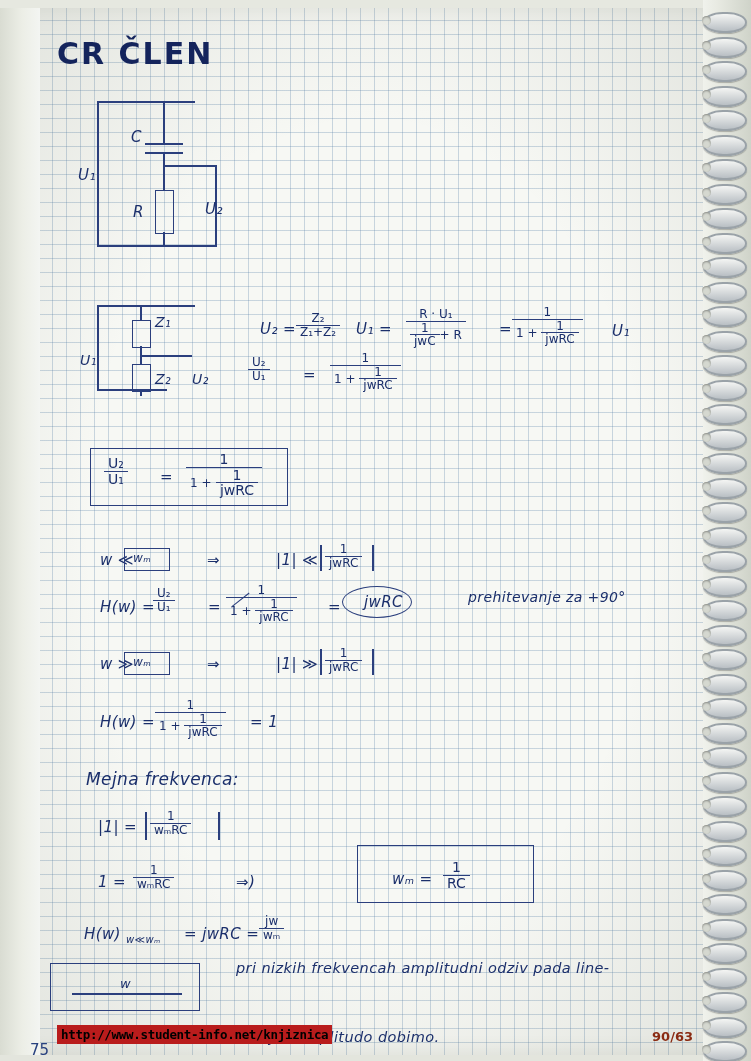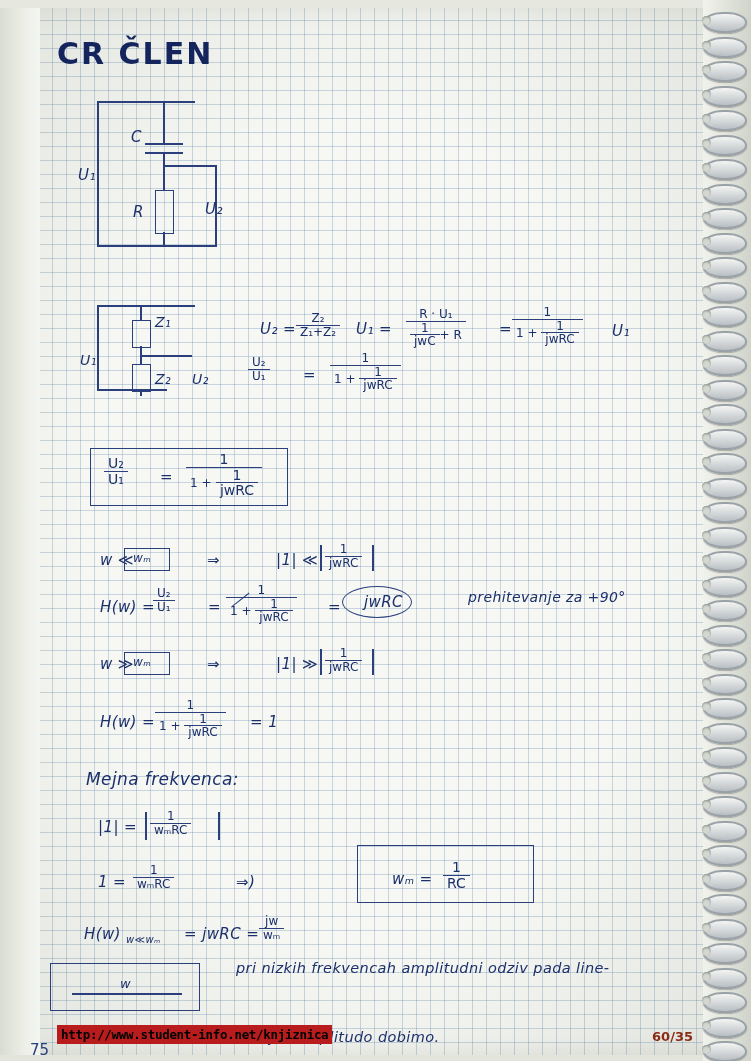--- a/index.html
+++ b/index.html
@@ -422,16 +422,16 @@
   </div>
 
   <div class="box" style="left:50px;top:963px;width:148px;height:46px;"></div>
   <div class="ink hand" style="left:120px;top:976px;font-size:13px;">w</div>
   <div class="line h" style="left:72px;top:993px;width:110px;"></div>
 
   <div class="ink hand" style="left:236px;top:960px;font-size:14.5px;">pri nizkih frekvencah amplitudni odziv pada line-</div>
   <div class="ink hand" style="left:236px;top:1029px;font-size:14.5px;">manjšo amplitudo dobimo.</div>
 
   <div class="urlbar">http://www.student-info.net/knjiznica</div>
-  <div class="pagenum">60/35</div>
+  <div class="pagenum">90/63</div>
   <div class="folio">75</div>
 
 </div>
 
 </body></html>

